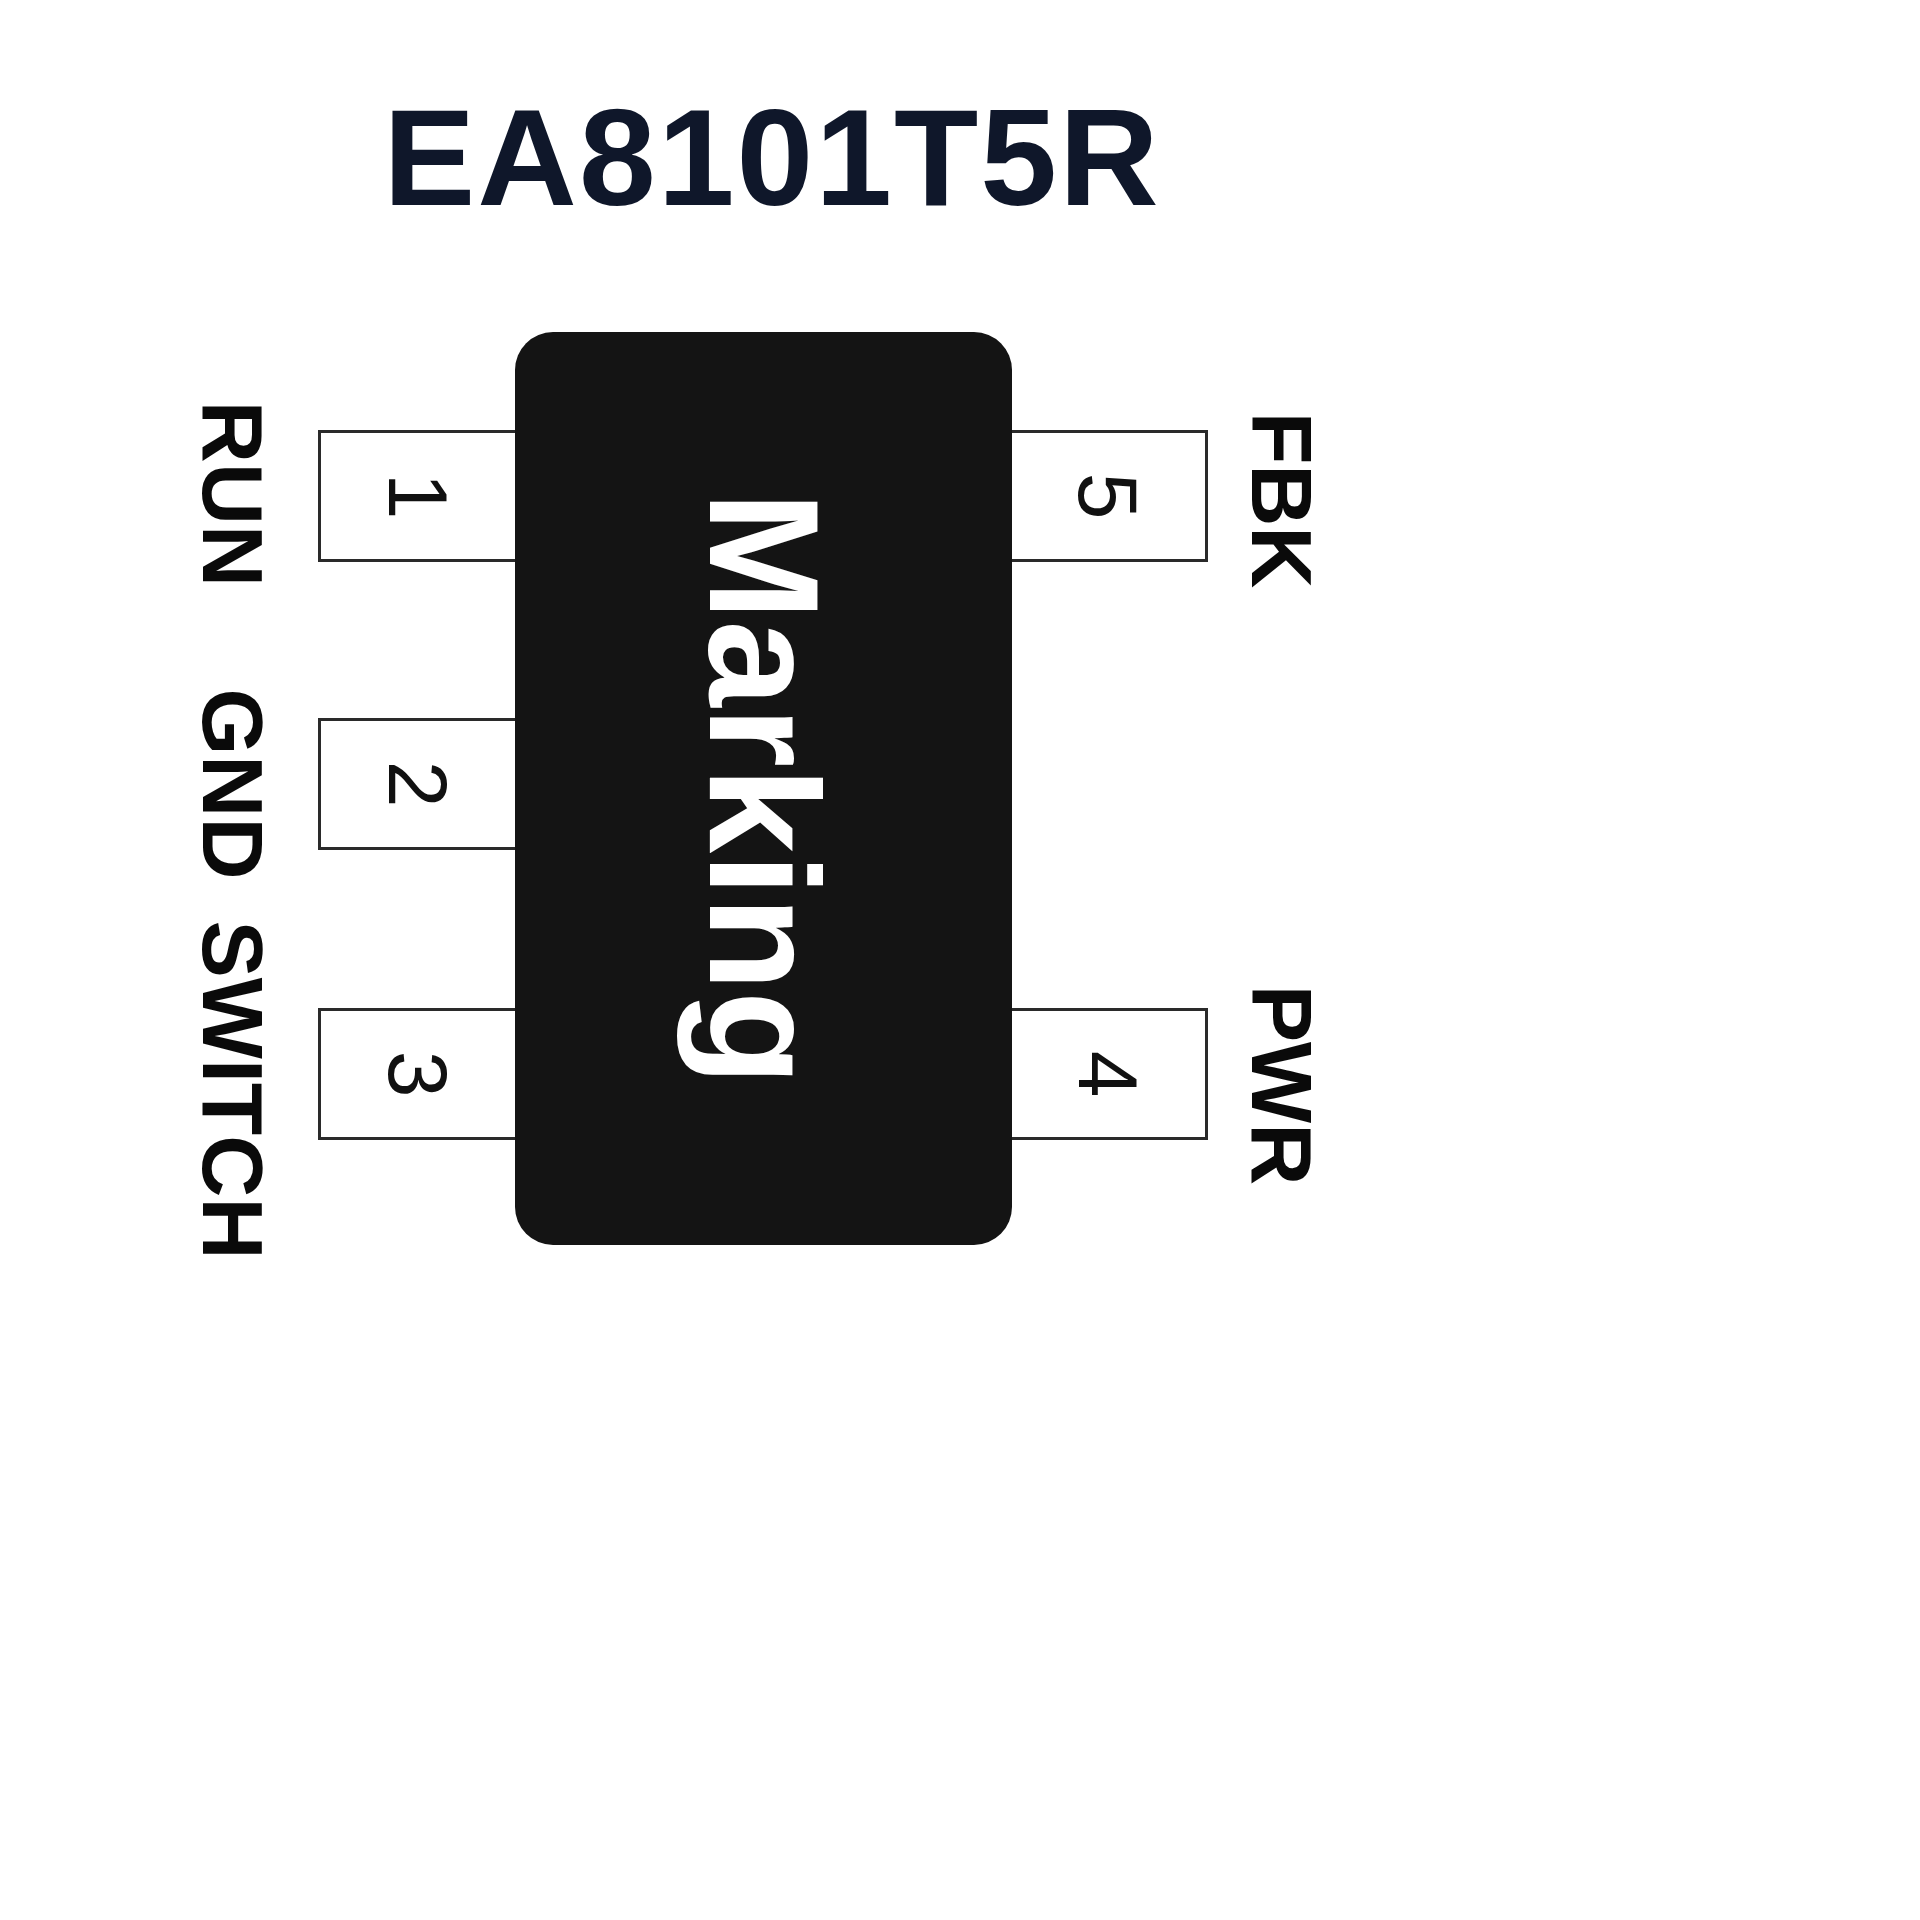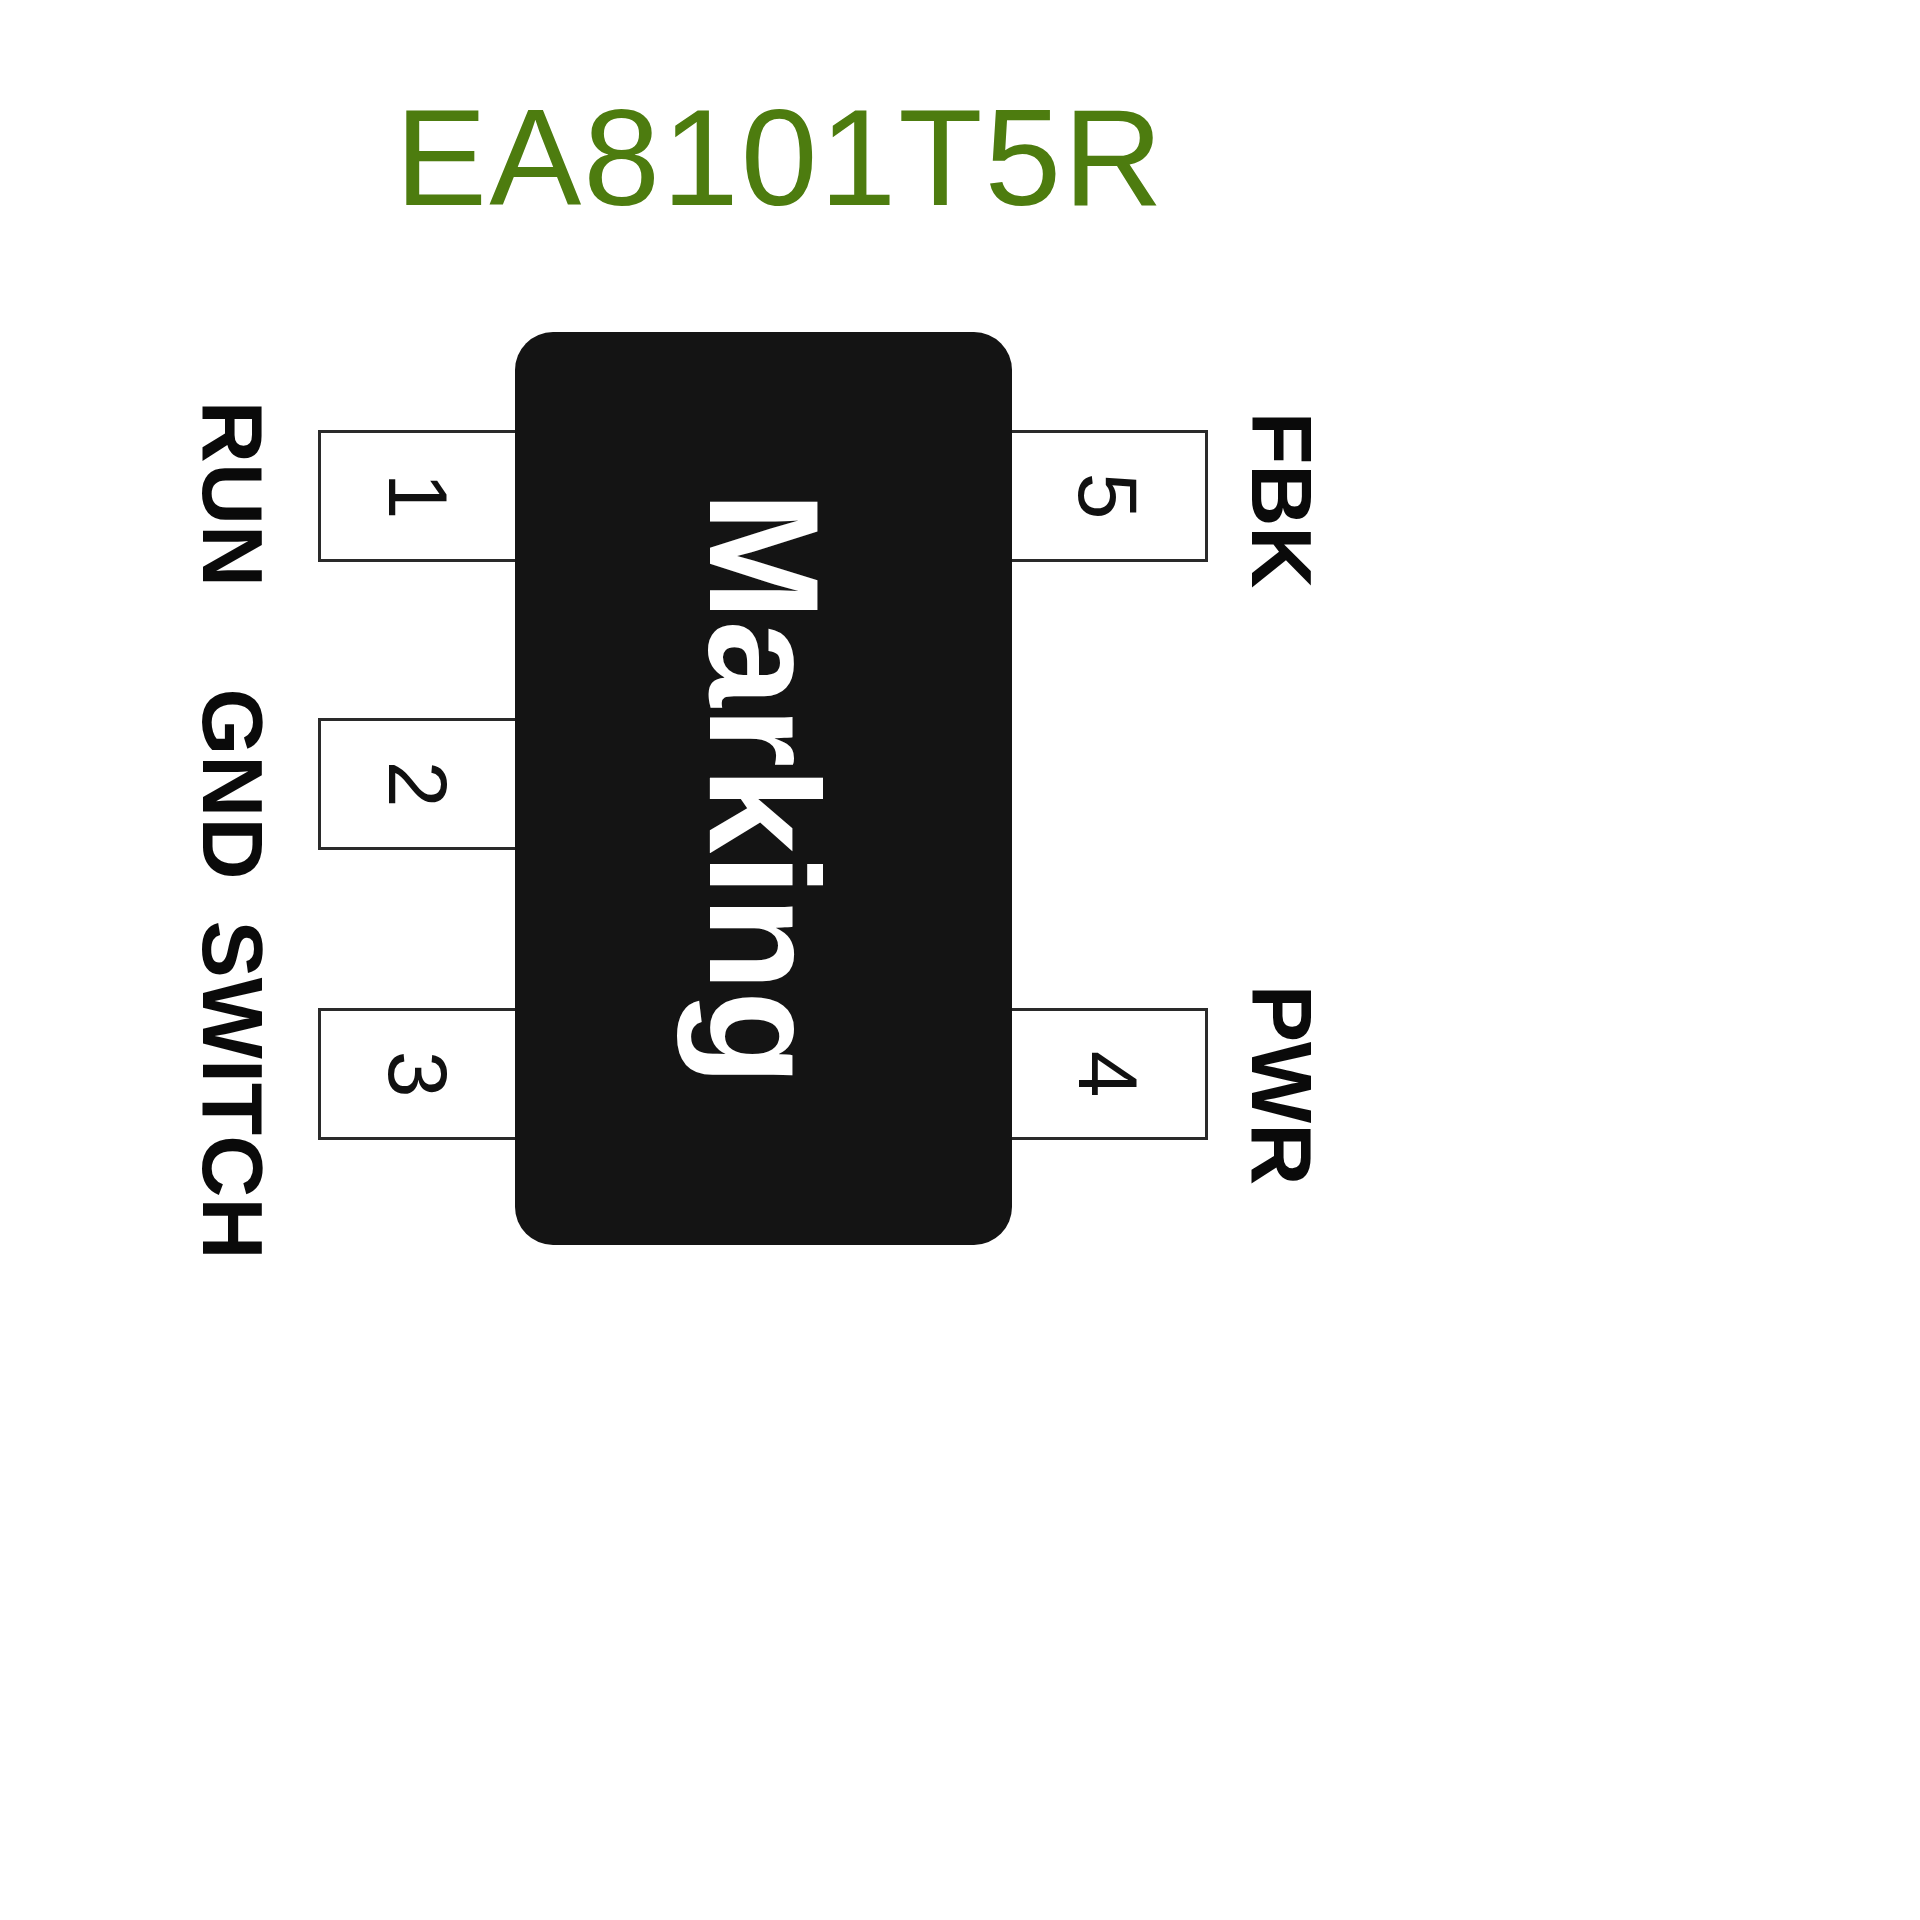--- a/index.html
+++ b/index.html
@@ -18,25 +18,24 @@
   .diagram {
     position: absolute;
     inset: 0;
   }
   .title {
     position: absolute;
     left: 772px;
     top: 78px;
     transform: translateX(-50%);
     font-size: 138px;
-    font-weight: normal;
+    font-weight: bold;
     letter-spacing: 2px;
     white-space: nowrap;
-    color: #4d7c0f;
-    margin-left: 8px;
+    color: #0f172a;
   }
   
   .pad {
     position: absolute;
     width: 200px;
     height: 132px;
     background: #ffffff;
     border: 3px solid #2a2a2a;
     box-sizing: border-box;
     display: flex;

